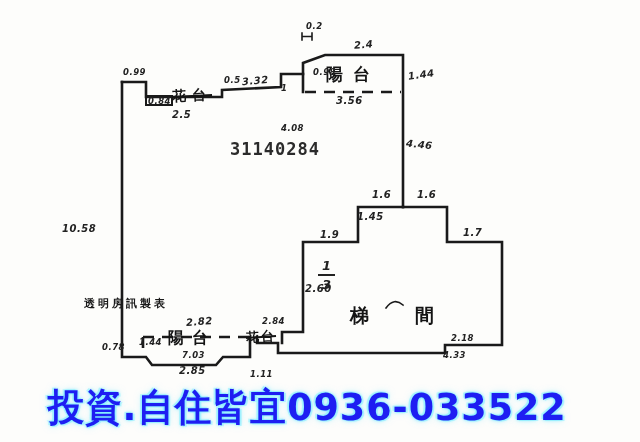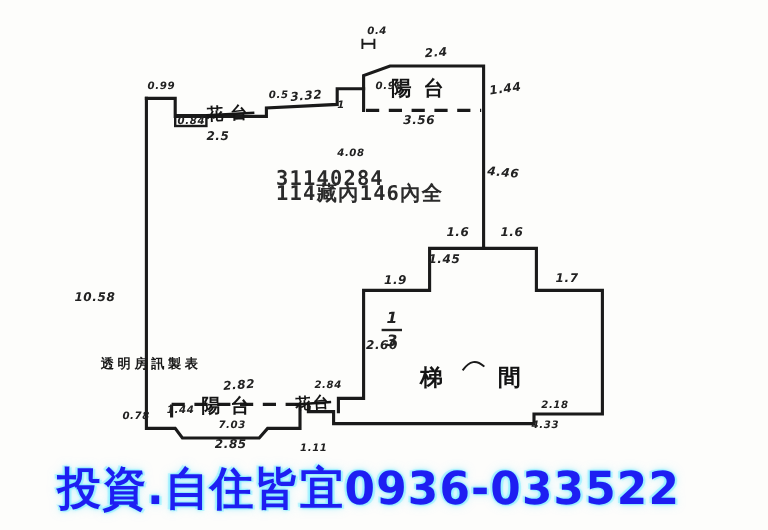--- a/index.html
+++ b/index.html
@@ -56,55 +56,54 @@
       <path d="M386,308 Q394,297 403,305" stroke-width="1.6"></path>
     </g>
     <g fill="none" stroke="#1a1a1a" stroke-width="2.6" stroke-dasharray="11 8">
 
       <path d="M305,92 H401"></path>
       <path d="M143,337 H250 M143,337 V352"></path>
     </g>
   </svg>
 
   <div class="lbl typed" style="left:230px;top:141px;">31140284</div>
-  <div class="lbl typed" style="left:230px;top:154px;">114藏內146內全</div>
 
   <div class="lbl cjk" style="left:326px;top:66px;font-size:17px;letter-spacing:10px;">陽台</div>
   <div class="lbl cjk" style="left:168px;top:330px;font-size:16px;letter-spacing:8px;">陽台</div>
   <div class="lbl cjk strike" style="left:172px;top:88px;font-size:14px;letter-spacing:6px;transform:rotate(-3deg);">花台</div>
   <div class="lbl cjk strike" style="left:246px;top:330px;font-size:13px;letter-spacing:2px;transform:rotate(-4deg);">花台</div>
   <div class="lbl cjk" style="left:350px;top:306px;font-size:19px;">梯</div>
   <div class="lbl cjk" style="left:415px;top:306px;font-size:19px;">間</div>
   <div class="lbl" style="left:84px;top:298px;font-size:11px;font-weight:600;letter-spacing:3px;">透明房訊製表</div>
 
   <div class="frac" style="left:318px;top:258px;">
     <span class="num">1</span>
     <span class="den">3</span>
   </div>
 
-  <span class="lbl dim sm" style="left:306px;top:22px;">0.4</span>
+  <span class="lbl dim sm" style="left:306px;top:22px;">0.2</span>
   <span class="lbl dim" style="left:354px;top:40px;transform:rotate(-4deg);">2.4</span>
   <span class="lbl dim" style="left:408px;top:70px;transform:rotate(-8deg);">1.44</span>
   <span class="lbl dim" style="left:336px;top:96px;">3.56</span>
   <span class="lbl dim sm" style="left:123px;top:68px;">0.99</span>
   <span class="lbl dim sm" style="left:148px;top:97px;">0.84</span>
   <span class="lbl dim" style="left:172px;top:110px;">2.5</span>
   <span class="lbl dim sm" style="left:224px;top:76px;">0.5</span>
   <span class="lbl dim" style="left:242px;top:76px;transform:rotate(-5deg);">3.32</span>
   <span class="lbl dim sm" style="left:283px;top:68px;margin-left:30px;">0.98</span>
   <span class="lbl dim sm" style="left:281px;top:84px;">1</span>
   <span class="lbl dim sm" style="left:281px;top:96px;margin-top:28px;">4.08</span>
   <span class="lbl dim" style="left:406px;top:140px;transform:rotate(6deg);">4.46</span>
   <span class="lbl dim" style="left:372px;top:190px;">1.6</span>
   <span class="lbl dim" style="left:417px;top:190px;">1.6</span>
   <span class="lbl dim" style="left:357px;top:212px;">1.45</span>
   <span class="lbl dim" style="left:320px;top:230px;">1.9</span>
   <span class="lbl dim" style="left:463px;top:228px;">1.7</span>
   <span class="lbl dim" style="left:305px;top:284px;">2.60</span>
-  <span class="lbl dim" style="left:62px;top:224px;margin-top:20px;">10.58</span>
+  <span class="lbl dim" style="left:62px;top:224px;">10.58</span>
   <span class="lbl dim" style="left:186px;top:317px;transform:rotate(-4deg);">2.82</span>
   <span class="lbl dim sm" style="left:139px;top:338px;">1.44</span>
   <span class="lbl dim sm" style="left:182px;top:351px;">7.03</span>
   <span class="lbl dim" style="left:179px;top:366px;">2.85</span>
   <span class="lbl dim sm" style="left:102px;top:343px;">0.78</span>
   <span class="lbl dim sm" style="left:262px;top:317px;">2.84</span>
   <span class="lbl dim sm" style="left:250px;top:370px;">1.11</span>
   <span class="lbl dim sm" style="left:451px;top:334px;">2.18</span>
   <span class="lbl dim sm" style="left:443px;top:351px;">4.33</span>
 

